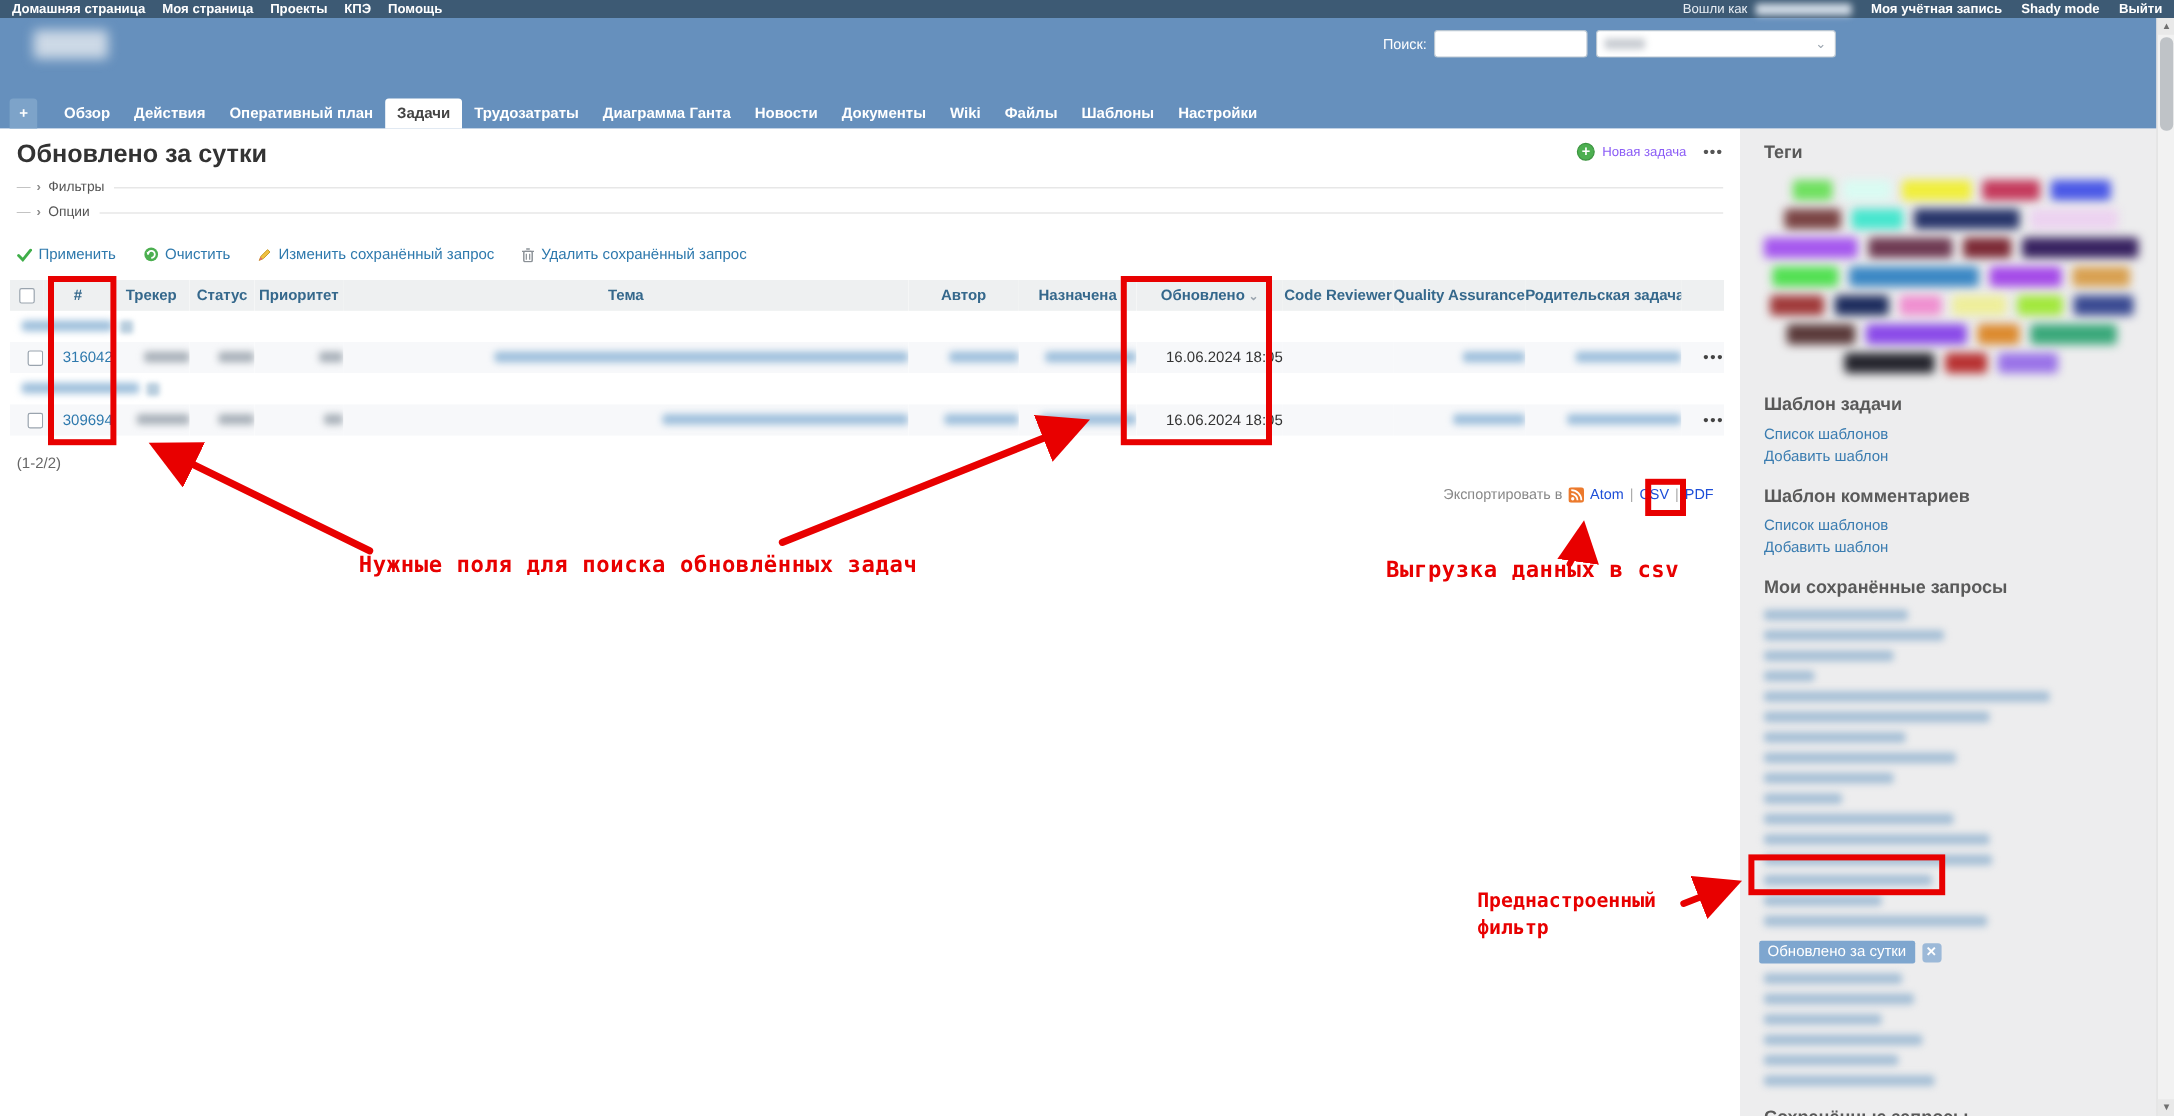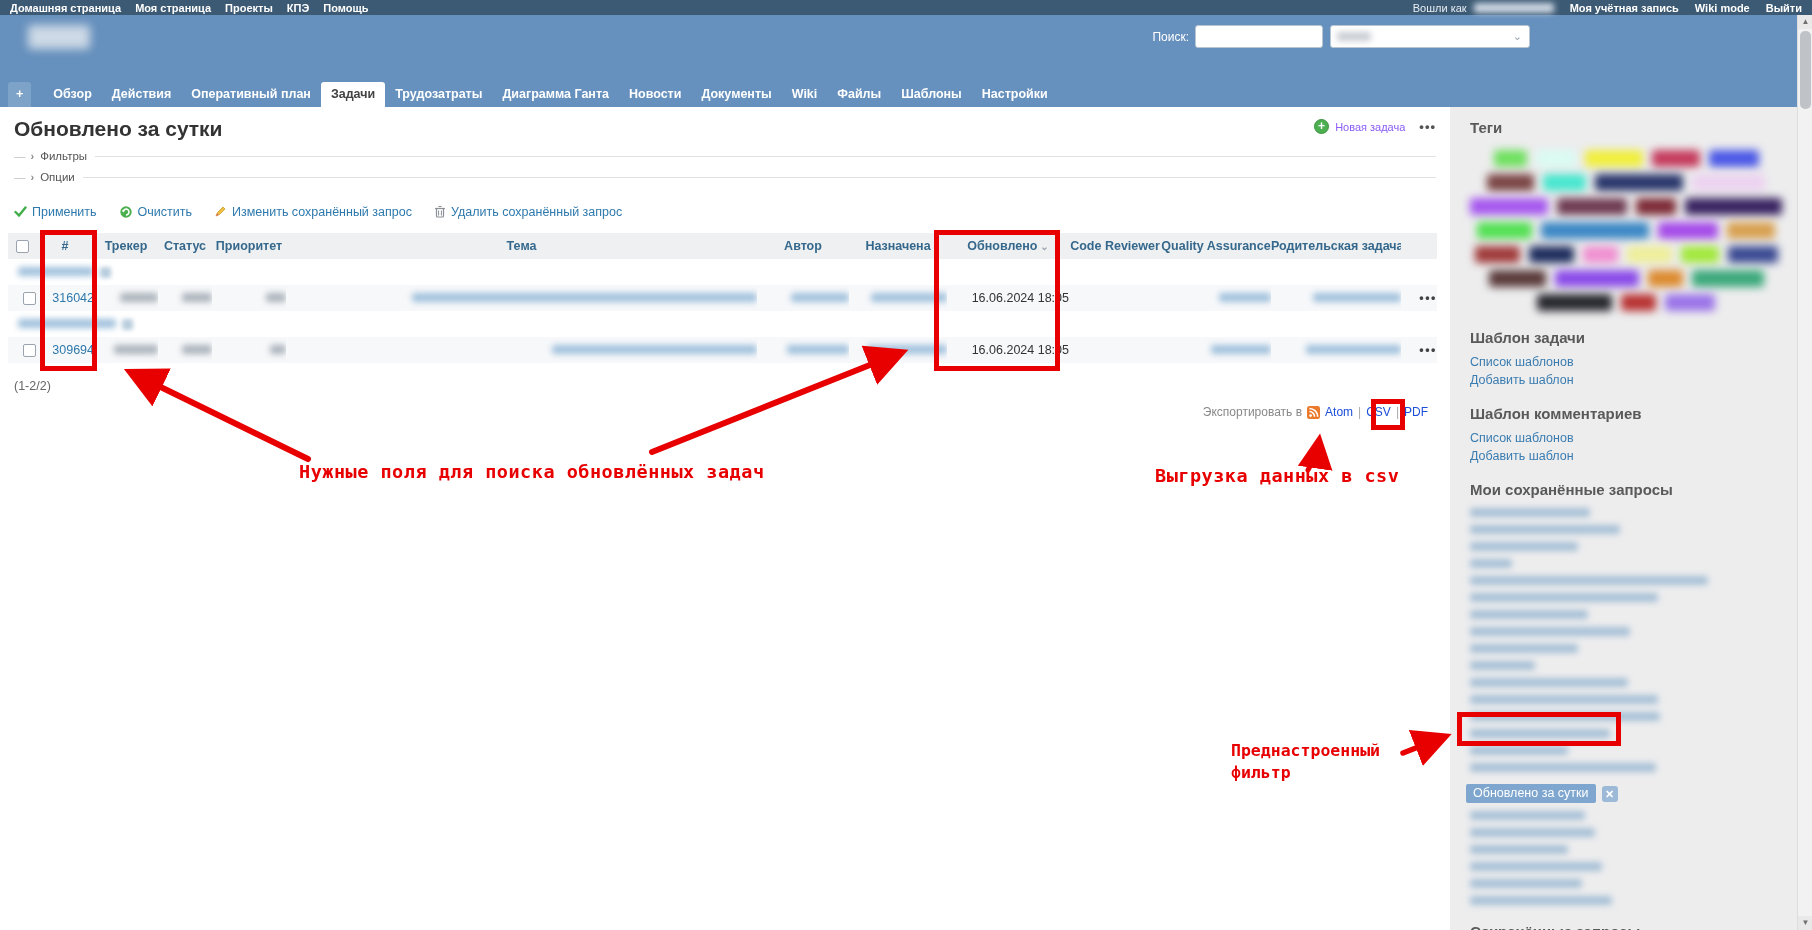--- a/index.html
+++ b/index.html
@@ -48,21 +48,21 @@
              text-align:center; font-weight:bold; display:inline-block; }
   .dots { color:#555; font-weight:bold; letter-spacing:1px; font-size:13px; margin-left:8px; }
 
   .legend-row { display:flex; align-items:center; font-size:11.5px; color:#555;
                 margin:9px 14px 0 14px; }
   .legend-row .dash { color:#c0c0c0; margin-right:5px; }
   .legend-row .chev { color:#8a8a8a; font-weight:bold; margin-right:6px; font-size:11px; }
   .legend-row .line { flex:1; border-top:1px solid #e2e2e2; margin-left:8px; }
 
   .action-row { display:flex; align-items:center; gap:22px; margin:22px 14px 0 14px; }
-  .action-row a { display:flex; gap:5px; color:#2e79ad;
+  .action-row a { display:flex; align-items:center; gap:5px; color:#2e79ad;
                   font-size:12.5px; text-decoration:none; }
 
   
   table.issues { border-collapse:collapse; margin:14px 0 0 8px; width:1429px;
                  font-size:12.5px; table-layout:fixed; }
   table.issues th { background:#eef0f1; color:#35688c; font-weight:bold; height:26px;
                     text-align:center; white-space:nowrap; overflow:hidden; }
   table.issues td { height:26px; vertical-align:middle; text-align:right;
                     white-space:nowrap; overflow:hidden; }
   tr.issue-row { background:#f7f8fa; }
@@ -125,21 +125,21 @@
   <a href="#">Домашняя страница</a>
   <a href="#">Моя страница</a>
   <a href="#">Проекты</a>
   <a href="#">КПЭ</a>
   <a href="#">Помощь</a>
   <span class="grow"></span>
   <span class="right" style="display:flex;align-items:center;">
     <span class="loggedin">Вошли как</span>
     <span class="blurblock" style="width:80px;height:10px;background:#cfd9e4;margin-left:7px;"></span>
     <a href="#">Моя учётная запись</a>
-    <a href="#">Wiki mode</a>
+    <a href="#">Shady mode</a>
     <a href="#">Выйти</a>
   </span>
 </div>
 
 <div class="header">
   <div class="logo-blur"></div>
   <div class="search-row">
     <label>Поиск:</label>
     <div class="search-input"></div>
     <div class="search-select">

